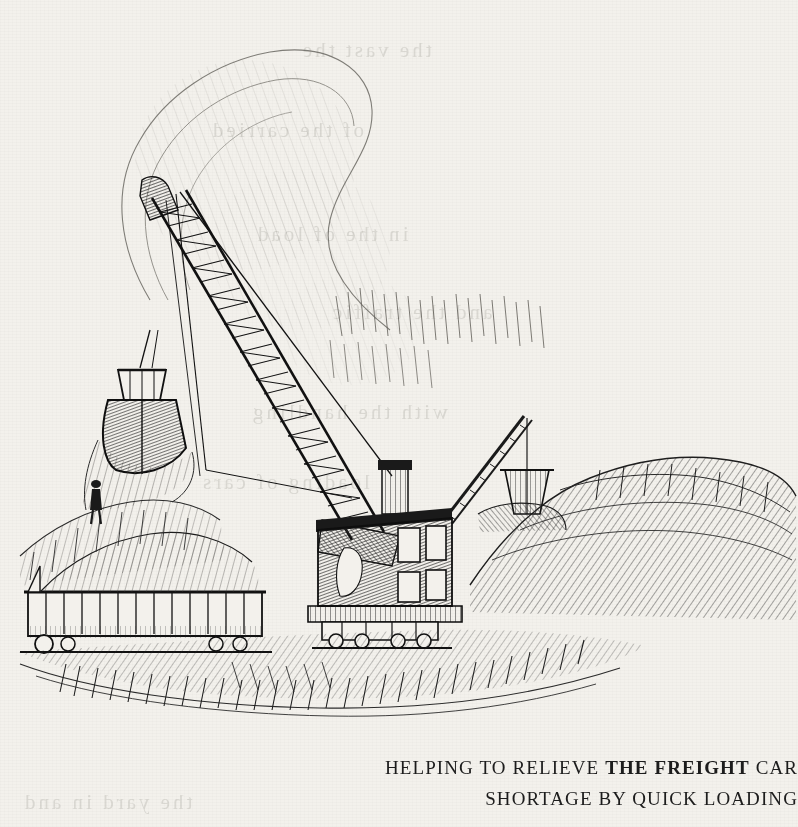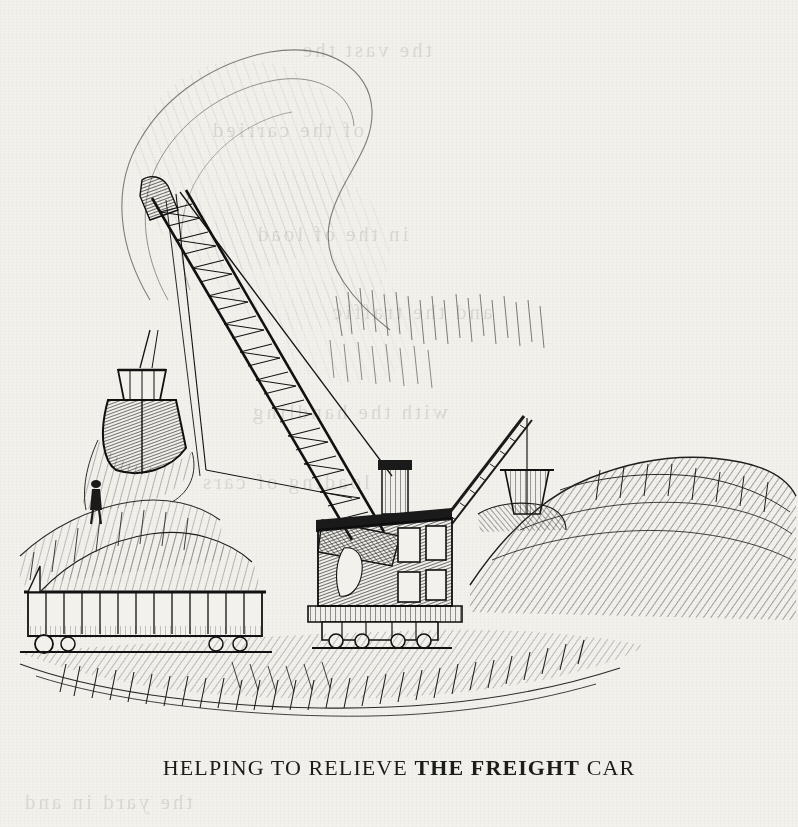--- a/index.html
+++ b/index.html
@@ -52,24 +52,25 @@
   .caption {
     position: absolute;
     left: 0;
     top: 752px;
     width: 798px;
     text-align: center;
     color: #1c1c1c;
   }
   .caption-line {
     font-family: "Liberation Serif", serif;
-    font-size: 22px;
+    font-size: 19px;
     letter-spacing: 1.1px;
     line-height: 31px;
     white-space: nowrap;
+    text-align: right;
   }
   .caption-line .bold {
     font-weight: bold;
   }
   .sr {
     position: absolute;
     width: 1px; height: 1px;
     overflow: hidden;
     clip: rect(0 0 0 0);
     white-space: nowrap;
@@ -403,15 +404,16 @@
             <line x1="294" y1="692" x2="286" y2="666"></line>
           <line x1="312" y1="690" x2="304" y2="664"></line>
             <line x1="330" y1="688" x2="322" y2="662"></line>
         </g>
       </g>
     </svg>
   </div>
 
   <div class="caption">
     <div class="caption-line"><span>HELPING TO RELIEVE </span><span class="bold">THE FREIGHT</span><span> CAR</span></div>
+    <div class="caption-line">SHORTAGE BY QUICK LOADING</div>
   </div>
 
 </div>
 
 </body></html>

